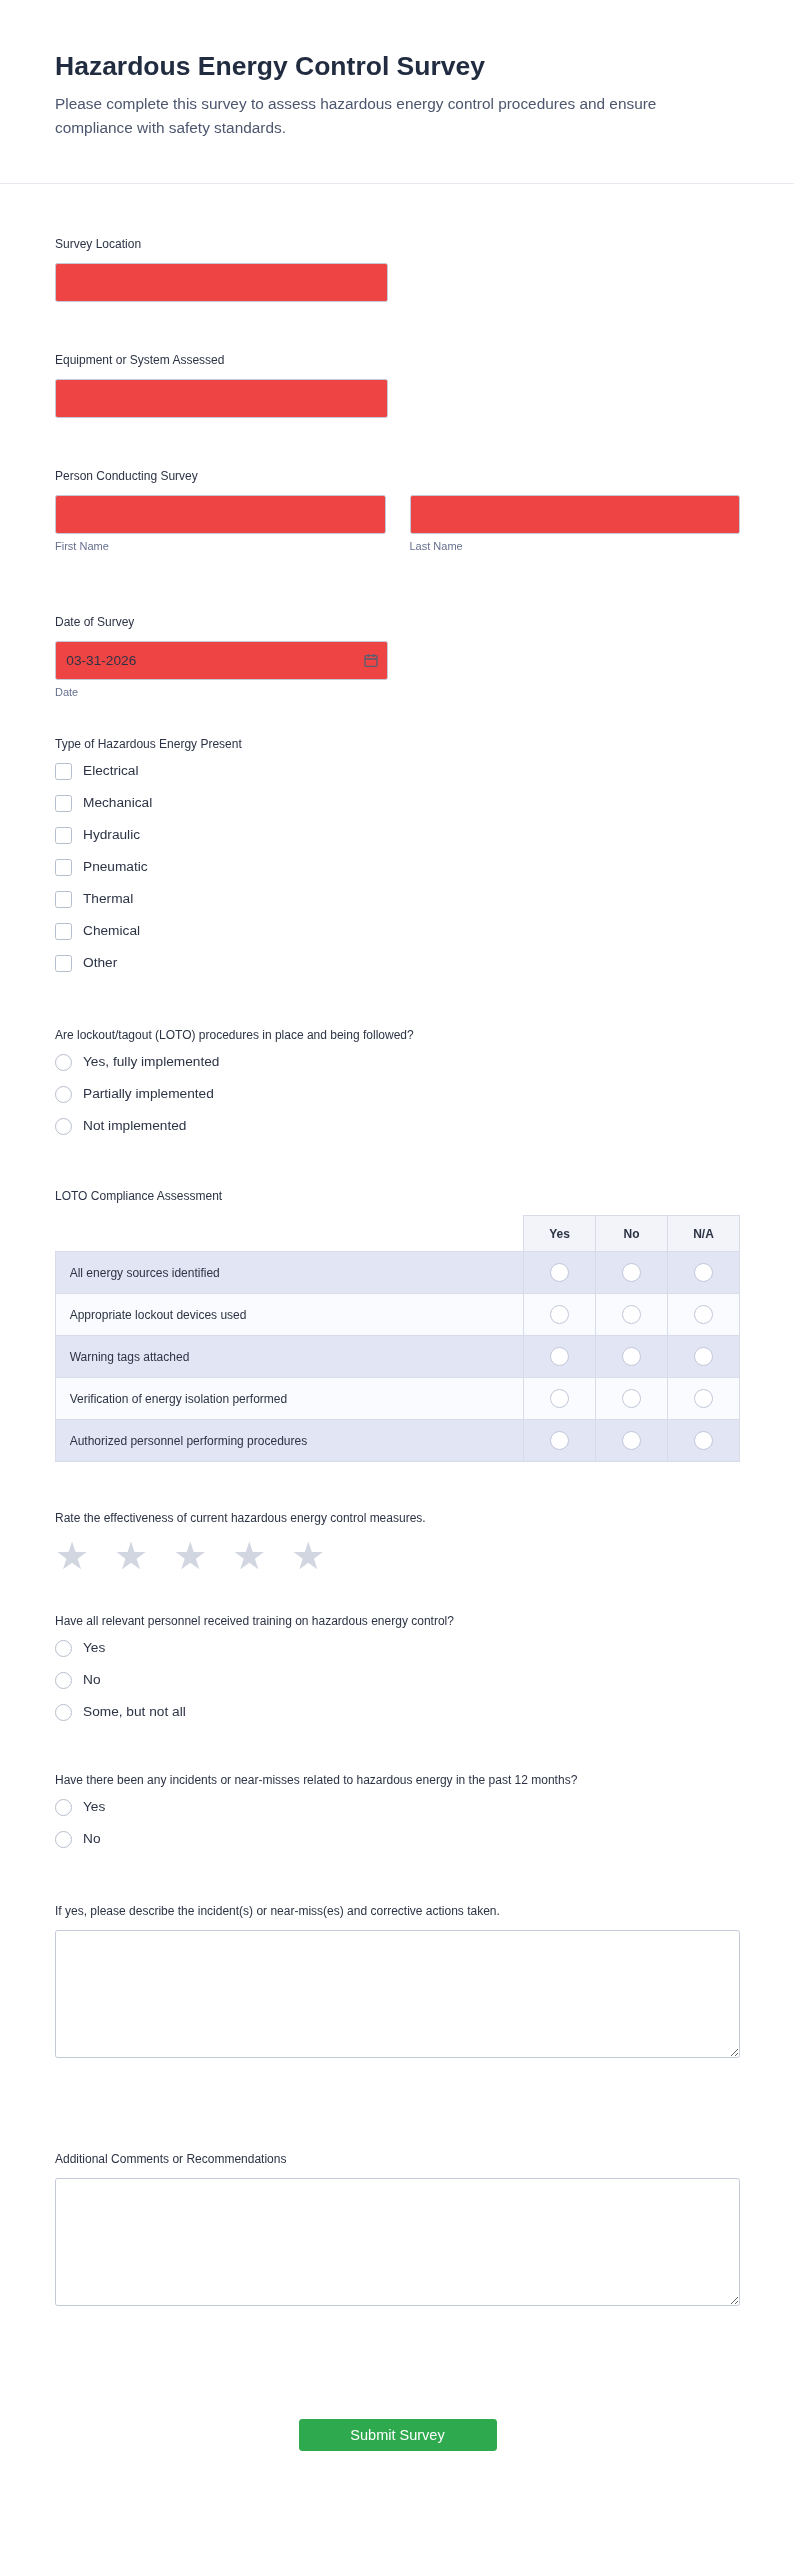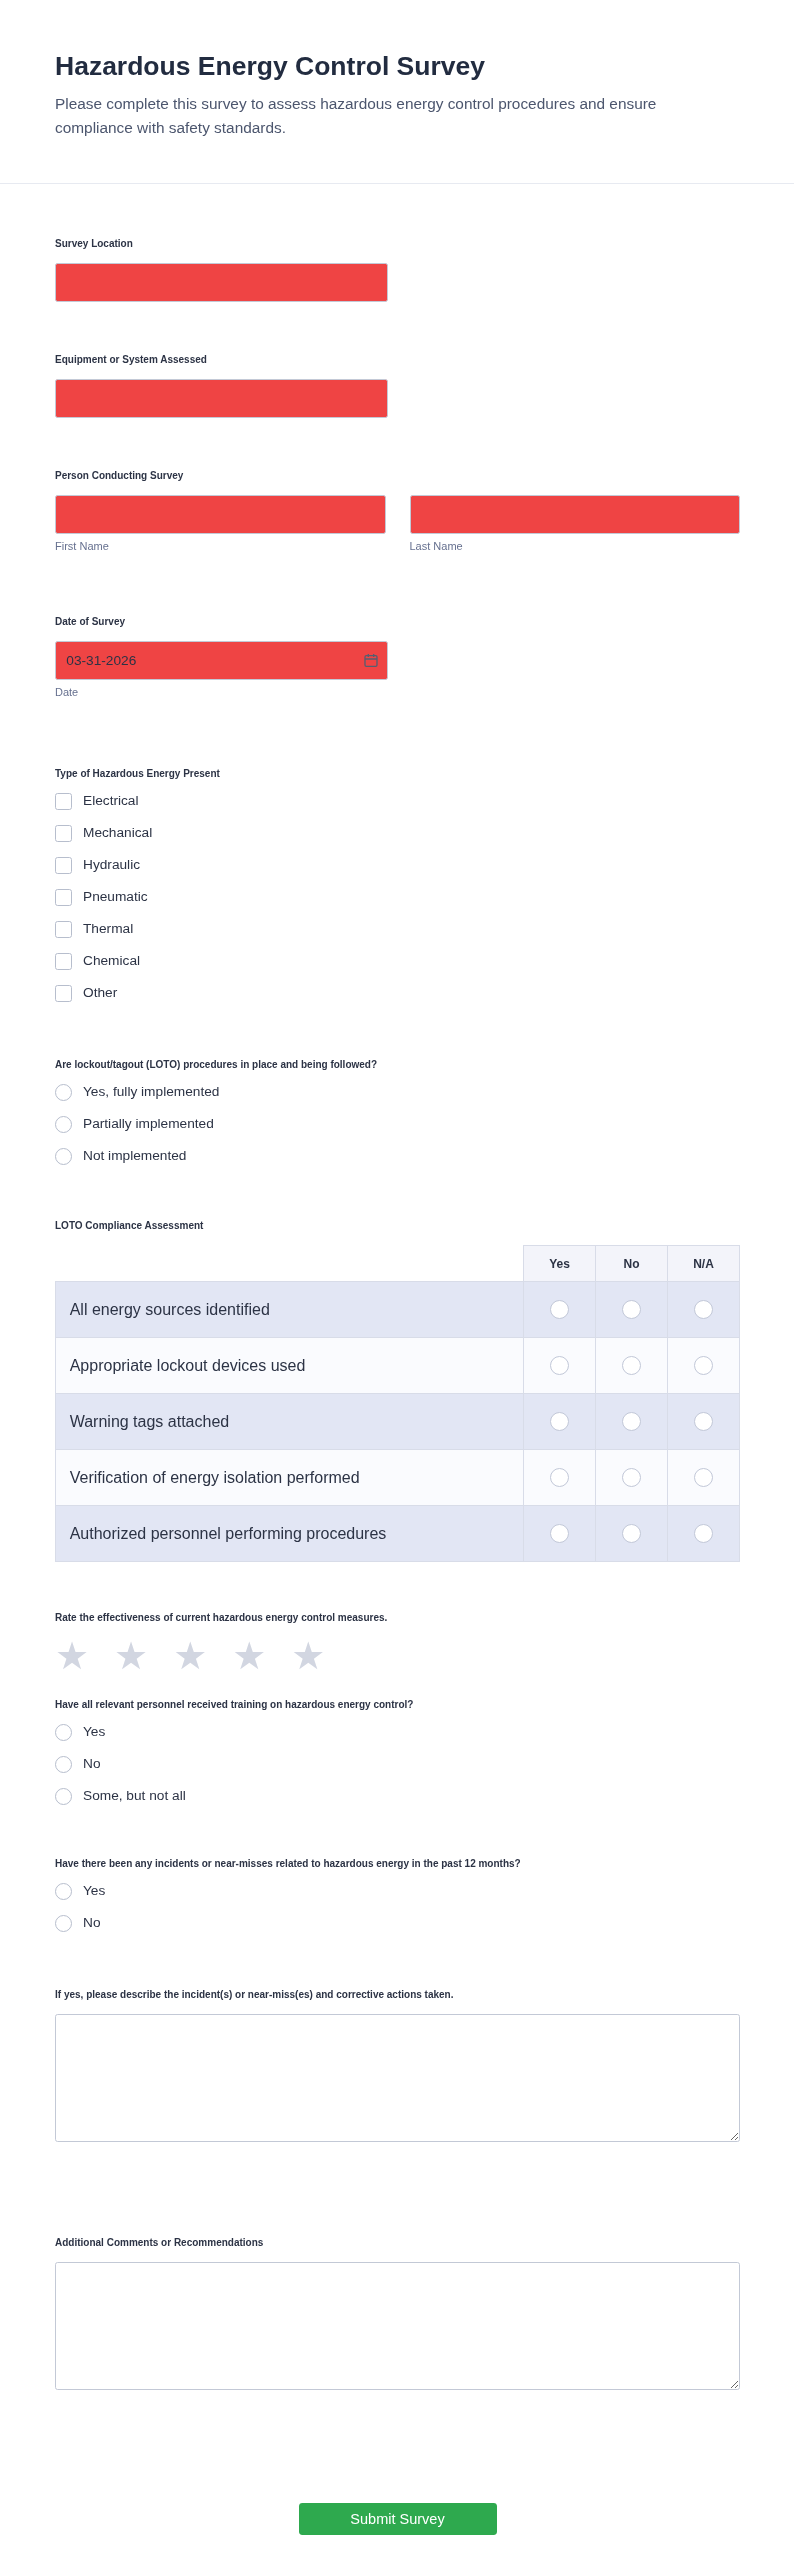--- a/index.html
+++ b/index.html
@@ -10,21 +10,21 @@
     background: #ffffff;
     font-family: "Liberation Sans", sans-serif;
     color: #2c3345;
   }
   .header { padding: 50px 55px 43px; border-bottom: 0.9px solid #e7eaf1; }
   .form-title { margin: 0; font-size: 26.5px; line-height: 32px; font-weight: 700; color: #222c40; }
   .form-subtitle { margin-top: 10.3px; font-size: 15.4px; line-height: 24px; color: #4c566e; max-width: 667px; }
 
   .content { padding: 50px 55px 0; }
   .q { margin-bottom: 48px; }
-  .q-label { font-size: 10px; font-weight: 700; line-height: 20.5px; color: #2c3345; margin: 0 0 8.5px; }
+  .q-label { font-size: 12px; font-weight: 400; line-height: 20.5px; color: #2c3345; margin: 0 0 8.5px; }
 
   .text-input {
     width: 333px; height: 39px;
     border: 0.9px solid #c3c9d6; border-radius: 2.6px;
     padding: 0 10.3px; font-size: 13.7px; color: #2c3345;
     font-family: inherit; background: #ef4444; outline: none;
   }
   .name-row { display: flex; gap: 24px; }
   .name-col { flex: 1; }
   .name-col .text-input { width: 100%; }
@@ -38,42 +38,42 @@
   .opts { display: flex; flex-direction: column; }
   .opt { display: flex; height: 32px; cursor: pointer; width: max-content; font-size: 13.7px; color: #2c3345; }
   .checkbox { width: 17px; height: 17px; border: 0.9px solid #b7becd; border-radius: 2.6px; background: #fff; margin-right: 11px; flex: none; }
   .radio { width: 17px; height: 17px; border: 0.9px solid #b7becd; border-radius: 50%; background: #fff; margin-right: 11px; flex: none; }
 
   .matrix { border-collapse: collapse; width: 100%; table-layout: fixed; margin-top: 5.1px; }
   .matrix col.c-ans { width: 72px; }
   .matrix th, .matrix td { border: 0.9px solid #d8dce8; }
   .matrix th.corner { border: none; background: #fff; }
   .matrix th.col-head { height: 36px; background: #f3f4fa; font-size: 12px; font-weight: 700; color: #2c3345; text-align: center; }
-  .matrix td.row-label { height: 56px; padding: 0 13.7px; font-size: 16px; font-weight: 400; text-align: left; }
+  .matrix td.row-label { height: 42px; padding: 0 13.7px; font-size: 12px; font-weight: 400; text-align: left; }
   .matrix td.cell { text-align: center; cursor: pointer; }
   .matrix tr.r-odd td { background: #e2e6f4; }
   .matrix tr.r-even td { background: #fafbfe; }
   .mradio { display: inline-block; width: 19px; height: 19px; border: 0.9px solid #c2c8d8; border-radius: 50%; background: #fff; vertical-align: middle; }
 
   .stars { display: flex; gap: 25px; margin-top: 6.8px; }
   .star { font-size: 38px; line-height: 38px; color: #d2d6e1; cursor: pointer; user-select: none; }
 
   .textarea {
     display: block; width: 100%; height: 128px;
     border: 0.9px solid #c3c9d6; border-radius: 2.6px;
     padding: 8.5px 10.3px; font-size: 13.7px; color: #2c3345;
     font-family: inherit; resize: both; outline: none;
   }
 
   .q-person { margin-bottom: 60px; }
-  .q-date { margin-bottom: 66px; }
+  .q-date { margin-bottom: 36px; }
   .q-energy { margin-bottom: 38px; }
   .q-loto { margin-bottom: 36px; }
   .q-matrix { margin-bottom: 46px; }
-  .q-rating { margin-bottom: 20px; }
+  .q-rating { margin-bottom: 36px; }
   .q-training { margin-bottom: 34px; }
   .q-incidents { margin-bottom: 38px; }
   .q-incidents .q-label { max-width: 658px; }
   .q-desc { margin-bottom: 91px; }
   .q-comments { margin-bottom: 0; }
 
   .submit-row { padding: 113px 0 46px; text-align: center; }
   .submit-btn {
     background: #2ea94e; color: #ffffff;
     border: none; border-radius: 3.4px;

